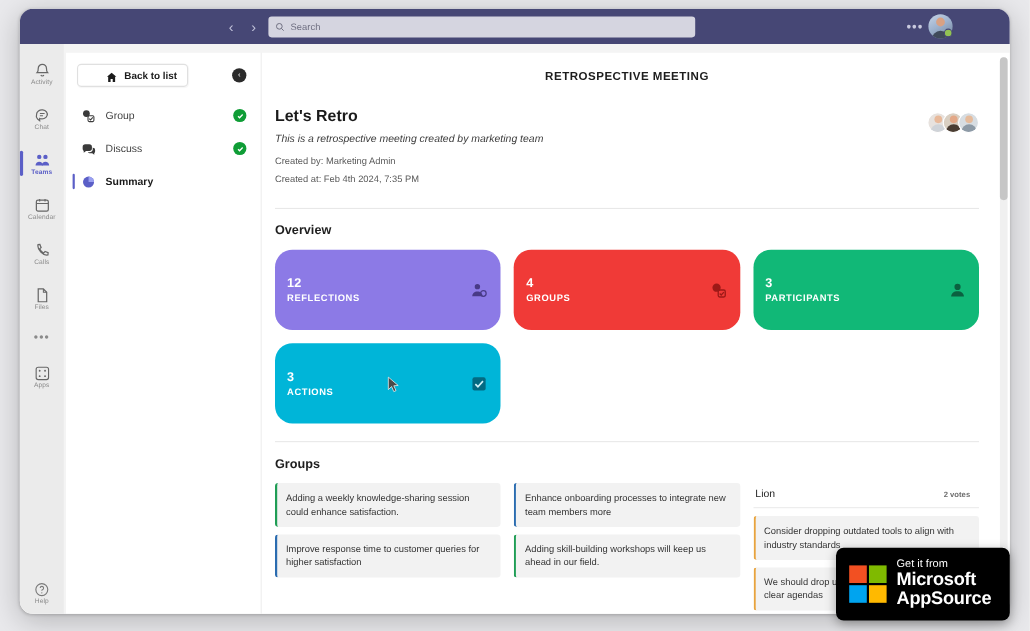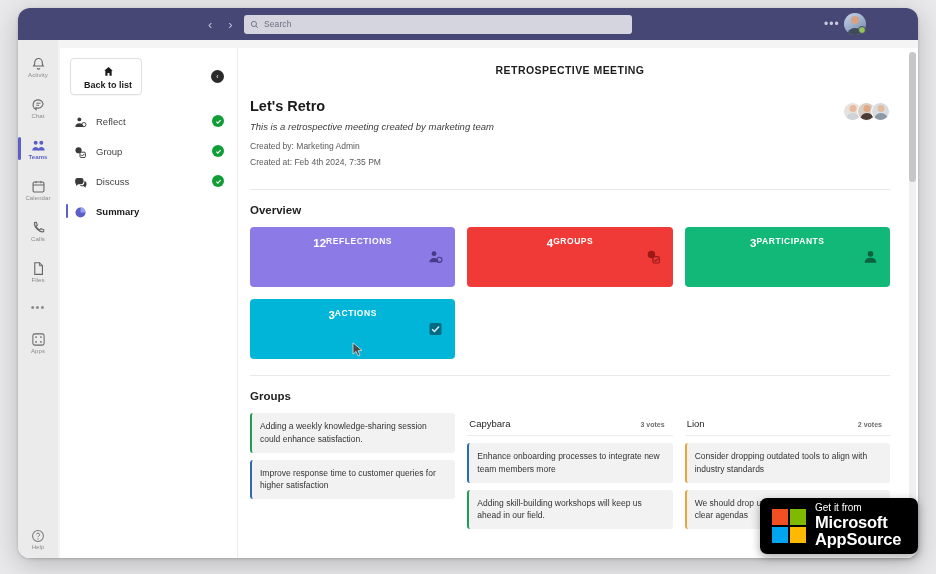--- a/index.html
+++ b/index.html
@@ -159,22 +159,22 @@
     border-right: 1px solid #ececec;
     padding: 10px 0 0 0;
   }
   #back-row {
     display: flex; align-items: center; justify-content: space-between;
     padding: 0 13px 0 10px; margin-bottom: 11px;
   }
   #back-to-list {
     display: flex; align-items: center; gap: 6px;
     border: 1px solid #e0e0e0; border-radius: 4px;
-    background: #fff; padding: 4px 9px 4px 13px;
-    cursor: pointer; box-shadow: 0 1px 1px rgba(0,0,0,.04); flex-direction: column;
+    background: #fff; padding: 4px 9px 4px 25px;
+    cursor: pointer; box-shadow: 0 1px 1px rgba(0,0,0,.04);
   }
   #back-to-list .bicon { width: 11px; height: 11px; color: #1b1b1b; }
   #back-to-list .blabel { font-size: 9px; font-weight: bold; color: #1b1b1b; }
   #collapse-btn {
     width: 13px; height: 13px; border-radius: 50%;
     background: #2b2b2b; color: #fff;
     display: flex; align-items: center; justify-content: center;
     font-size: 7px; cursor: pointer; line-height: 1;
   }
   .step-row {
@@ -226,23 +226,23 @@
   .section-rule { height: 1px; background: #e8e8e8; margin: 16px 0 0 0; }
   .section-title { font-size: 11.5px; font-weight: bold; color: #1f1f1f; margin: 14px 0 11px; }
 
   
   #overview-grid {
     display: grid;
     grid-template-columns: repeat(3, 1fr);
     gap: 12px;
   }
   .ov-card {
-    border-radius: 4px; height: 60px;
+    border-radius: 16px; height: 73px;
     padding: 9px 11px; position: relative; color: #fff;
-    display: flex; flex-direction: row; justify-content: center;
+    display: flex; flex-direction: column; justify-content: center;
     cursor: pointer;
   }
   .ov-value { font-size: 11.5px; font-weight: bold; line-height: 1.35; }
   .ov-label { font-size: 8.5px; font-weight: bold; letter-spacing: .55px; }
   .ov-icon {
     position: absolute; right: 12px; top: 50%; transform: translateY(-50%);
     width: 15px; height: 15px; opacity: .82;
   }
   .ov-icon svg { width: 100%; height: 100%; display: block; }
 
@@ -276,21 +276,21 @@
 
   
   #cursor {
     position: absolute; left: 352px; top: 342px;
     width: 12px; height: 15px; pointer-events: none; z-index: 40;
   }
 
   
   #appsource-badge {
     position: absolute; left: 760px; top: 498px;
-    width: 158px; height: 56px;
+    width: 158px; height: 66px;
     background: #000; border-radius: 7px;
     display: flex; align-items: center; gap: 9px;
     padding: 0 12px; z-index: 60;
     box-shadow: 0 3px 10px rgba(0,0,0,.35);
     cursor: pointer;
   }
   #ms-logo { width: 34px; height: 34px; display: grid;
     grid-template-columns: 1fr 1fr; grid-template-rows: 1fr 1fr; gap: 2px; flex: 0 0 34px; }
   #ms-logo div { width: 100%; height: 100%; }
   #as-text { color: #fff; line-height: 1.08; }
@@ -428,35 +428,20 @@
               <span class="bicon">
                 <svg viewBox="0 0 16 16" fill="currentColor">
                   <path d="M8 1.6 1.8 6.8h1.6v7.2h3.2v-4h2.8v4h3.2V6.8h1.6z"></path>
                 </svg>
               </span>
               <span class="blabel">Back to list</span>
             </div>
             <div id="collapse-btn">‹</div>
           </div>
 
-          <div class="step-row">
-            <span class="sicon">
-              <svg viewBox="0 0 16 16" fill="currentColor">
-                <circle cx="6.6" cy="4.2" r="2.4"></circle>
-                <path d="M1.6 13.4c0-2.7 2.2-4.4 5-4.4s5 1.7 5 4.4z"></path>
-                <circle cx="12.1" cy="10.6" r="2.6" fill="none" stroke="currentColor" stroke-width="1.1"></circle>
-              </svg>
-            </span>
-            <span class="slabel">Reflect</span>
-            <span class="step-check">
-              <svg viewBox="0 0 16 16" fill="none" stroke="currentColor" stroke-width="2.6">
-                  <path d="M3.2 8.4 6.4 11.6 12.8 4.8"></path>
-                </svg>
-            </span>
-          </div>
 
           <div class="step-row">
             <span class="sicon">
               <svg viewBox="0 0 16 16" fill="currentColor">
                 <circle cx="5.6" cy="5.2" r="3.8"></circle>
                 <rect x="7.4" y="7.6" width="6.6" height="6.6" rx="1.4" fill="none" stroke="currentColor" stroke-width="1.2"></rect>
                 <path d="M8.8 10.9 10.2 12.4 12.8 9.6" fill="none" stroke="currentColor" stroke-width="1.2"></path>
               </svg>
             </span>
             <span class="slabel">Group</span>
@@ -576,24 +561,20 @@
             <div class="section-title">Groups</div>
 
             <div id="groups-grid">
 
               <div class="grp-col">
                 <div class="grp-item" style="border-left-color:#1f9d55">Adding a weekly knowledge-sharing session could enhance satisfaction.</div>
                 <div class="grp-item" style="border-left-color:#2b6cb0">Improve response time to customer queries for higher satisfaction</div>
               </div>
 
               <div class="grp-col">
-                <div class="grp-head">
-                  <span class="grp-name">Capybara</span>
-                  <span class="grp-votes">3 votes</span>
-                </div>
                 <div class="grp-item" style="border-left-color:#2b6cb0">Enhance onboarding processes to integrate new team members more</div>
                 <div class="grp-item" style="border-left-color:#1f9d55">Adding skill-building workshops will keep us ahead in our field.</div>
               </div>
 
               <div class="grp-col">
                 <div class="grp-head">
                   <span class="grp-name">Lion</span>
                   <span class="grp-votes">2 votes</span>
                 </div>
                 <div class="grp-item" style="border-left-color:#e8a33d">Consider dropping outdated tools to align with industry standards</div>

